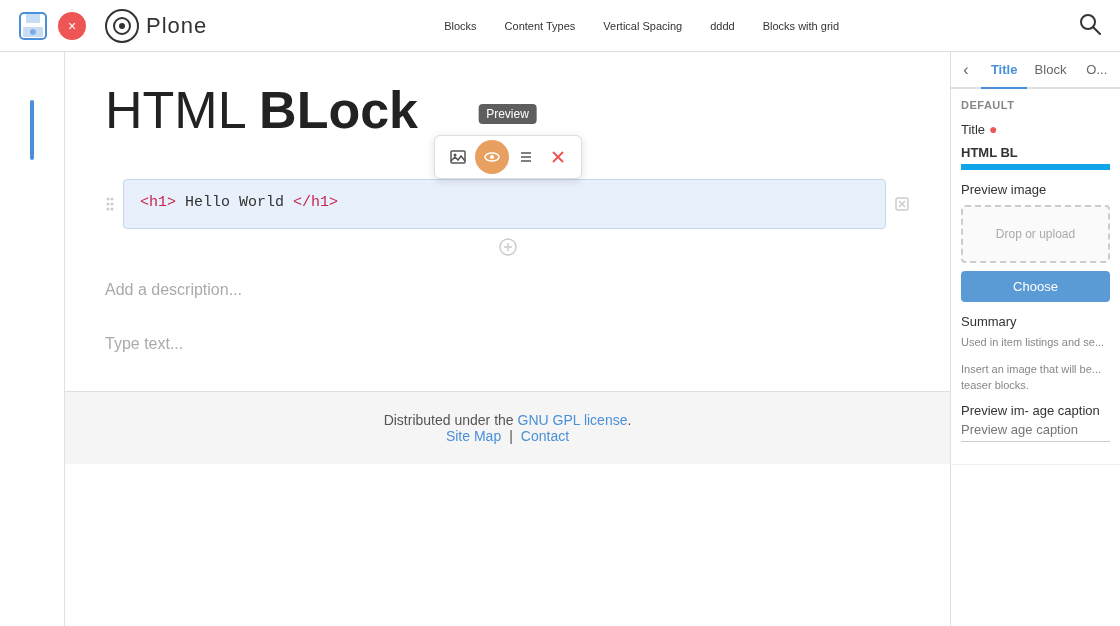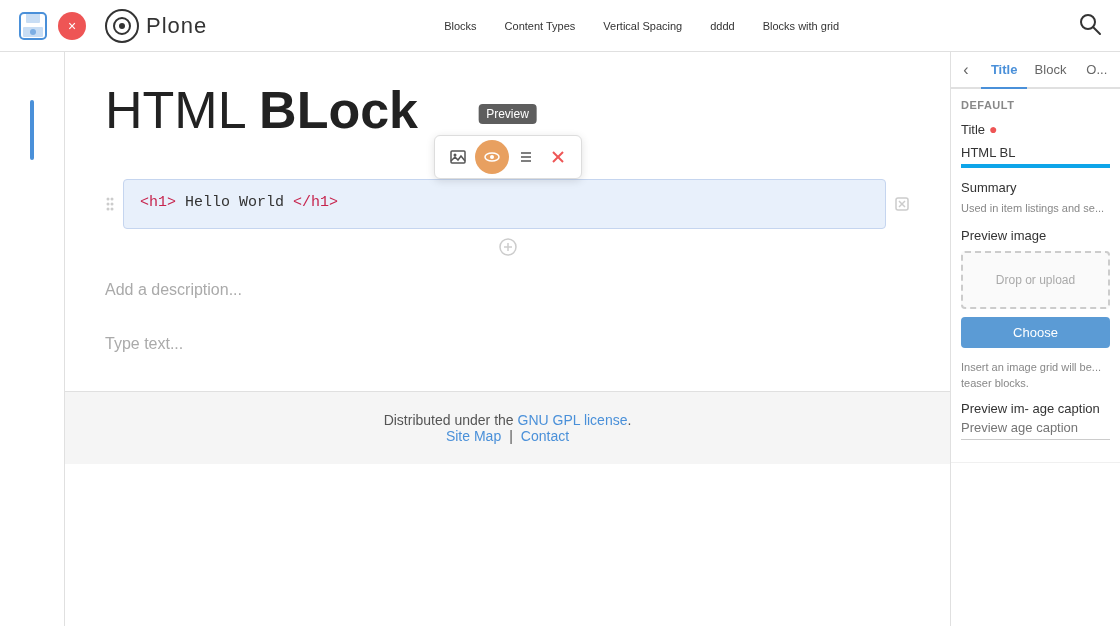--- a/index.html
+++ b/index.html
@@ -113,23 +113,24 @@
     .panel-section-title {
       font-size: 11px; font-weight: 700; color: #888; text-transform: uppercase;
       letter-spacing: 0.5px; margin-bottom: 10px;
     }
     .panel-field { margin-bottom: 12px; }
     .panel-label {
       font-size: 13px; color: #333; font-weight: 500; display: flex; align-items: center; gap: 4px;
     }
     .required-dot { color: #e55; font-size: 14px; }
     .panel-input {
-      width: 100%; border: none; border-bottom: 4px solid #0ea5e9;
+      width: 100%; border: none; border-bottom: 6px solid #0ea5e9;
       padding: 4px 0; font-size: 13px; color: #333; outline: none; margin-top: 4px;
       background: transparent;
+      font-weight: bold;
     }
     .panel-hint { font-size: 11px; color: #888; margin-top: 6px; line-height: 1.4; }
 
     
     .preview-image-label { font-size: 13px; color: #333; font-weight: 500; margin-bottom: 8px; }
     .dropzone {
       border: 2px dashed #ccc; border-radius: 4px; padding: 20px 10px;
       text-align: center; color: #aaa; font-size: 12px; margin-bottom: 8px;
       background: #fafafa;
     }
@@ -309,31 +310,31 @@
 
       <div class="panel-field">
         <div class="panel-label">
           <span>Title</span>
           <span class="required-dot">●</span>
         </div>
         <input class="panel-input" type="text" value="HTML BL" style="">
       </div>
 
       <div class="panel-field">
-        <div class="panel-label">Summary</div>
-        <div class="panel-hint">Used in item listings and se...</div>
-      </div>
-
-      <div class="panel-field">
         <div class="preview-image-label">Preview image</div>
         <div class="dropzone">Drop or upload</div>
         <button class="choose-btn">Choose</button>
       </div>
 
-      <div class="panel-hint" style="margin: 6px 0 10px;">Insert an image grid will be... teaser blocks.</div>
+      <div class="panel-field">
+        <div class="panel-label">Summary</div>
+        <div class="panel-hint">Used in item listings and se...</div>
+      </div>
+
+      <div class="panel-hint" style="margin: 6px 0 10px;">Insert an image that will be... teaser blocks.</div>
 
       <div class="panel-field">
         <div class="panel-label">Preview im- age caption</div>
         <input class="panel-caption-input" type="text" placeholder="Preview age caption" style="">
       </div>
     </div>
 
   </div>
 
 </div>

